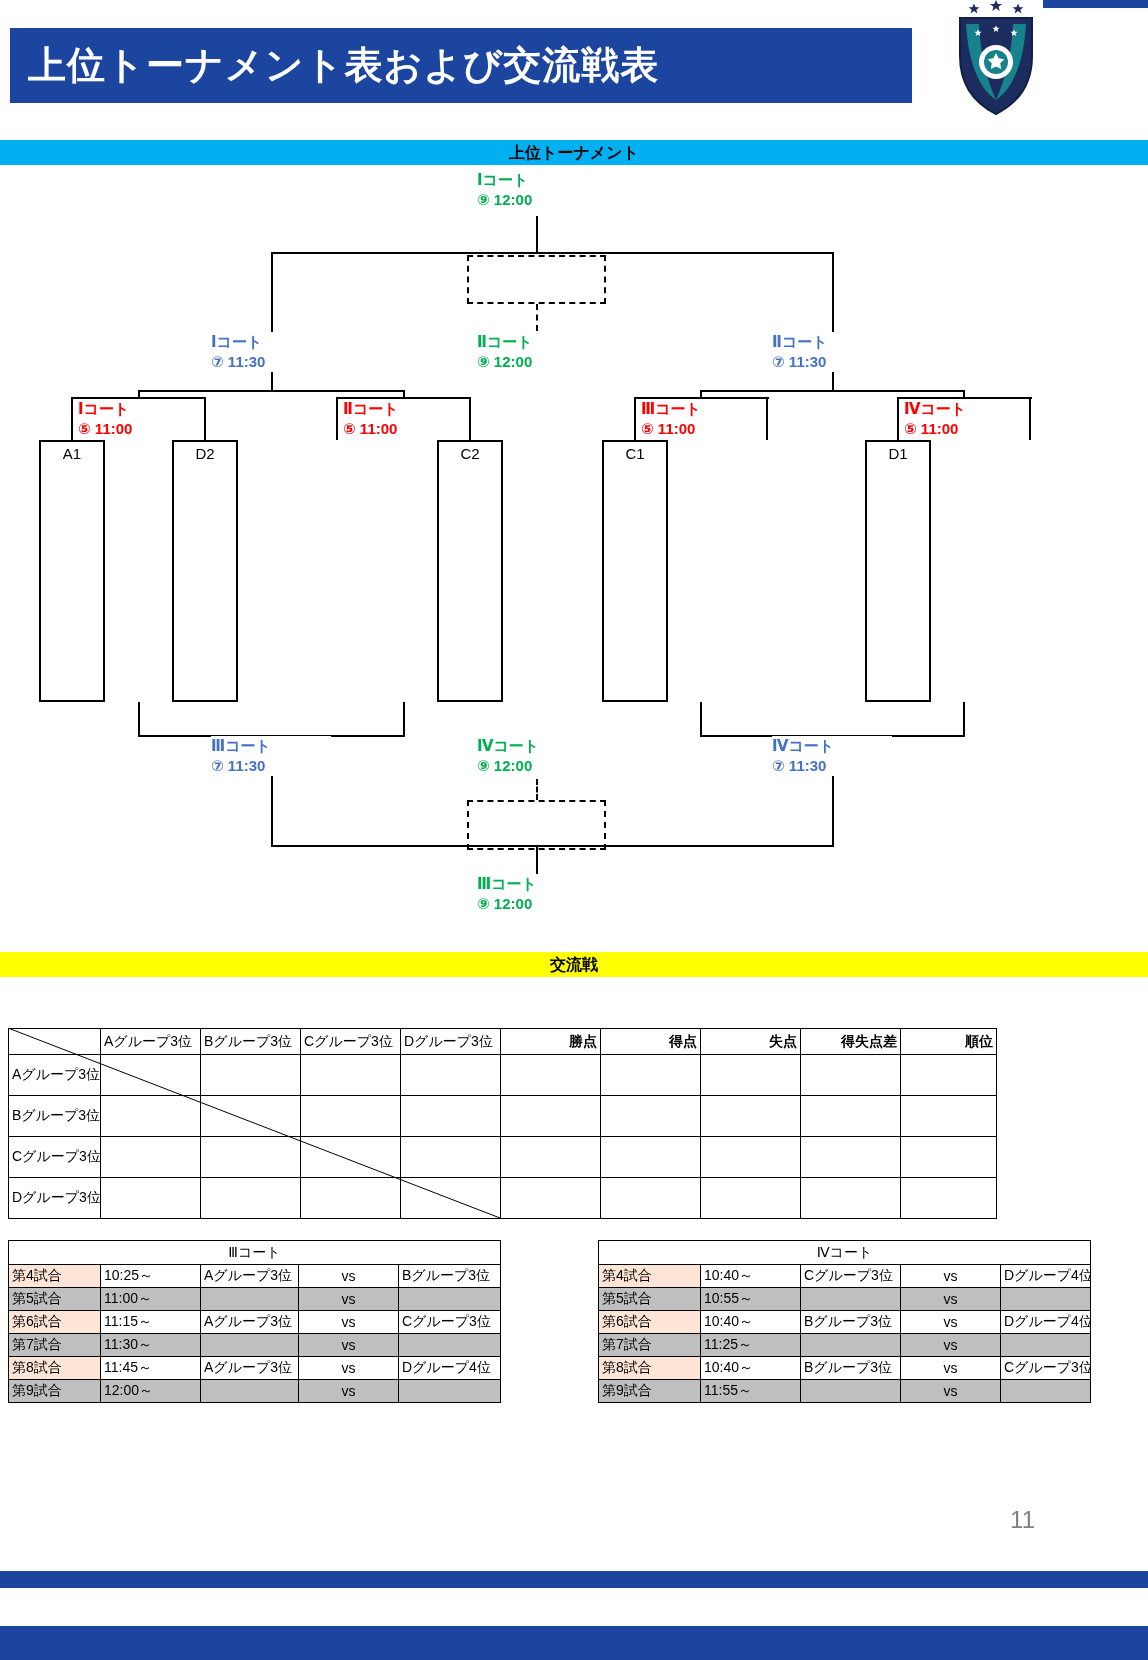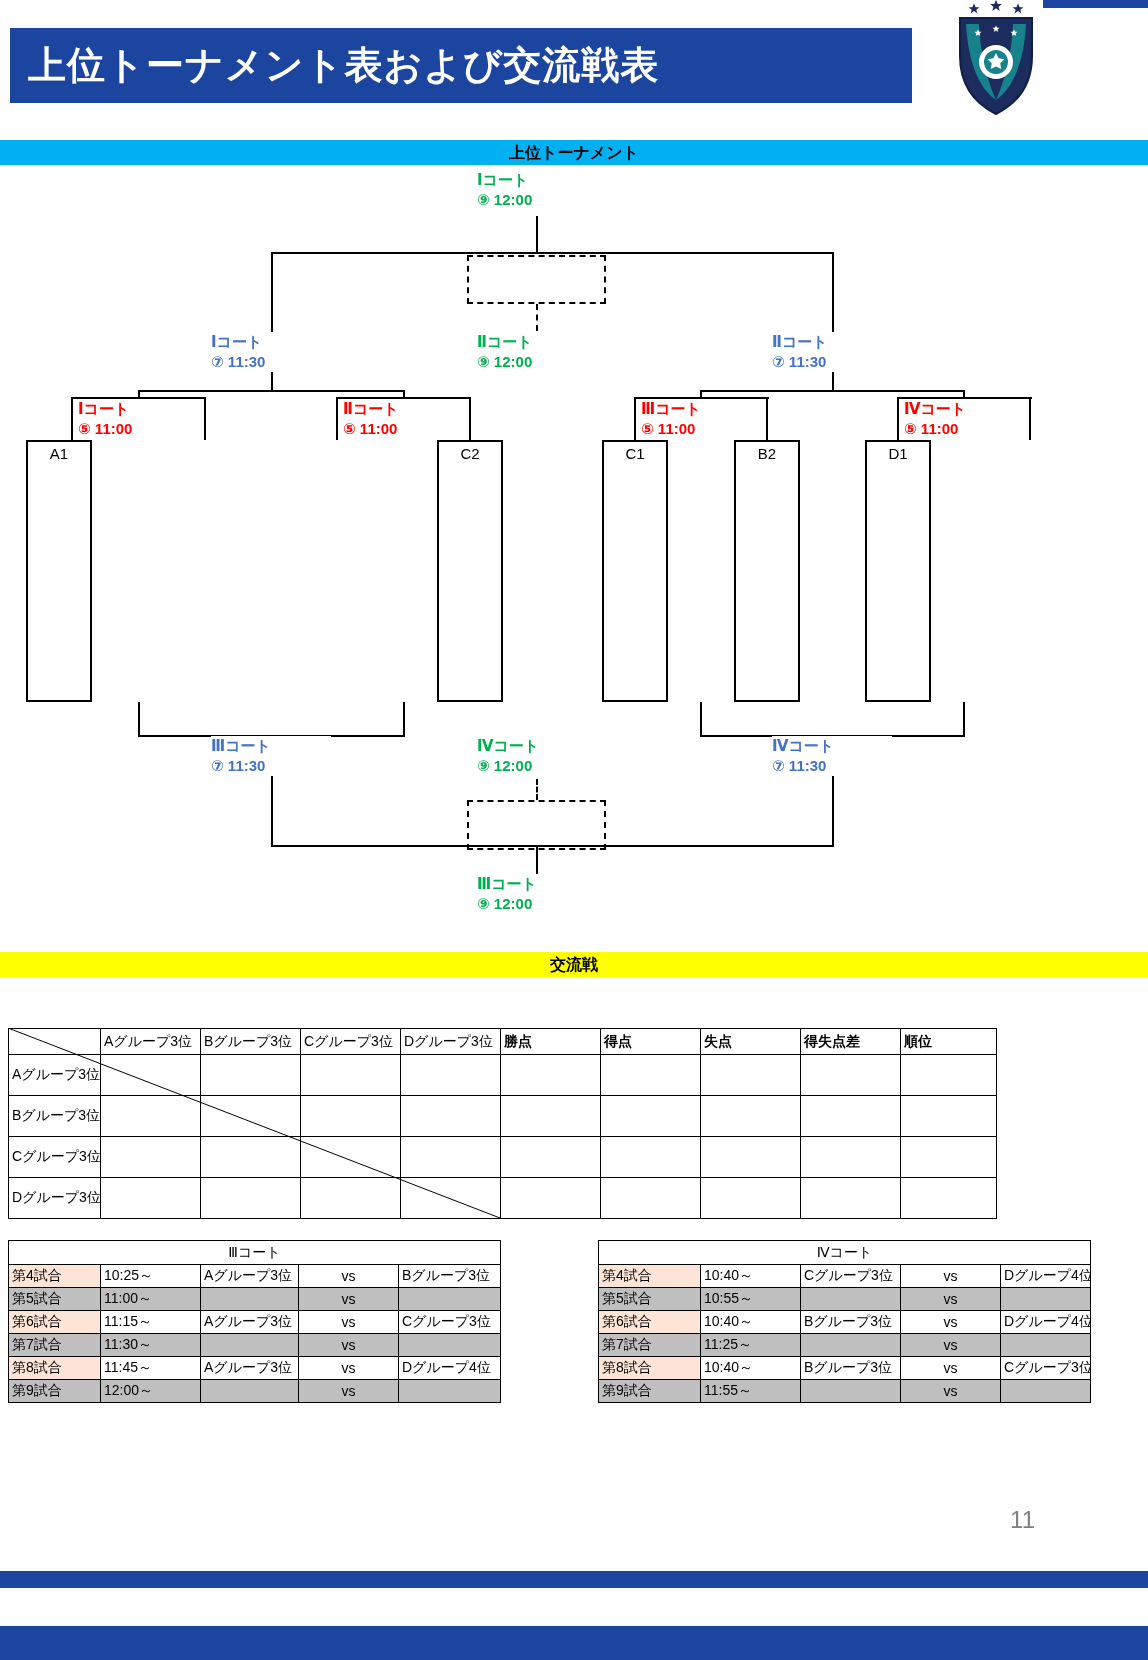--- a/index.html
+++ b/index.html
@@ -21,21 +21,21 @@
   .bk-label{position:absolute;width:120px;text-align:left;font-size:15px;font-weight:bold;line-height:20px;z-index:3}
   .masked{background:#fff}
   .green{color:#00b050}.blue{color:#4472c4}.red{color:#ff0000}
   .slot{position:absolute;top:440px;width:66px;height:262px;border:2px solid #000;background:#fff;
         z-index:2;text-align:center;font-size:15px;padding-top:3px}
   table{border-collapse:collapse;table-layout:fixed}
   .rr-wrap{position:absolute;left:8px;top:1028px;z-index:2}
   .rr-table{width:988px}
   .rr-table td{border:1px solid #000;font-size:14px;padding:0 3px;overflow:hidden;white-space:nowrap;height:41px;background:#fff}
   .rr-table tr.head td{height:26px}
-  .rr-table td.stat{font-weight:bold;text-align:left}
+  .rr-table td.stat{font-weight:bold;text-align:right}
   .rr-diag{position:absolute;left:8px;top:1028px;z-index:4;pointer-events:none}
   .sched{position:absolute;top:1240px;z-index:2}
   .sched table{width:492px}
   .sched td{border:1px solid #000;font-size:14px;padding:0 3px;height:23px;overflow:hidden;white-space:nowrap;background:#fff}
   .sched td.title{text-align:center;height:24px}
   .sched td.vs{text-align:center}
   .sched td.match{background:#fce4d6}
   .sched tr.gray td{background:#bfbfbf}
   .pagenum{position:absolute;left:985px;top:1506px;width:50px;text-align:right;font-size:24px;color:#7f7f7f}
   .bar1{position:absolute;left:0;top:1571px;width:1148px;height:17px;background:#1b459e}
@@ -155,31 +155,31 @@
   </div>
   <div class="bk-label blue masked" style="left:772px;top:736px">
     <div>Ⅳコート</div>
     <div>⑦ 11:30</div>
   </div>
   <div class="bk-label green" style="left:477px;top:874px">
     <div>Ⅲコート</div>
     <div>⑨ 12:00</div>
   </div>
 
-  <div class="slot" style="left:26px">
+  <div class="slot" style="left:39px">
       <div>A1</div>
+    </div>
+  <div class="slot" style="left:172px">
+      <div>D2</div>
     </div>
   <div class="slot" style="left:437px">
       <div>C2</div>
     </div>
   <div class="slot" style="left:602px">
       <div>C1</div>
-    </div>
-  <div class="slot" style="left:734px">
-      <div>B2</div>
     </div>
   <div class="slot" style="left:865px">
       <div>D1</div>
     </div>
 
   <div class="rr-wrap">
     <table class="rr-table">
       <colgroup>
         <col style="width:92px">
           <col style="width:100px">

